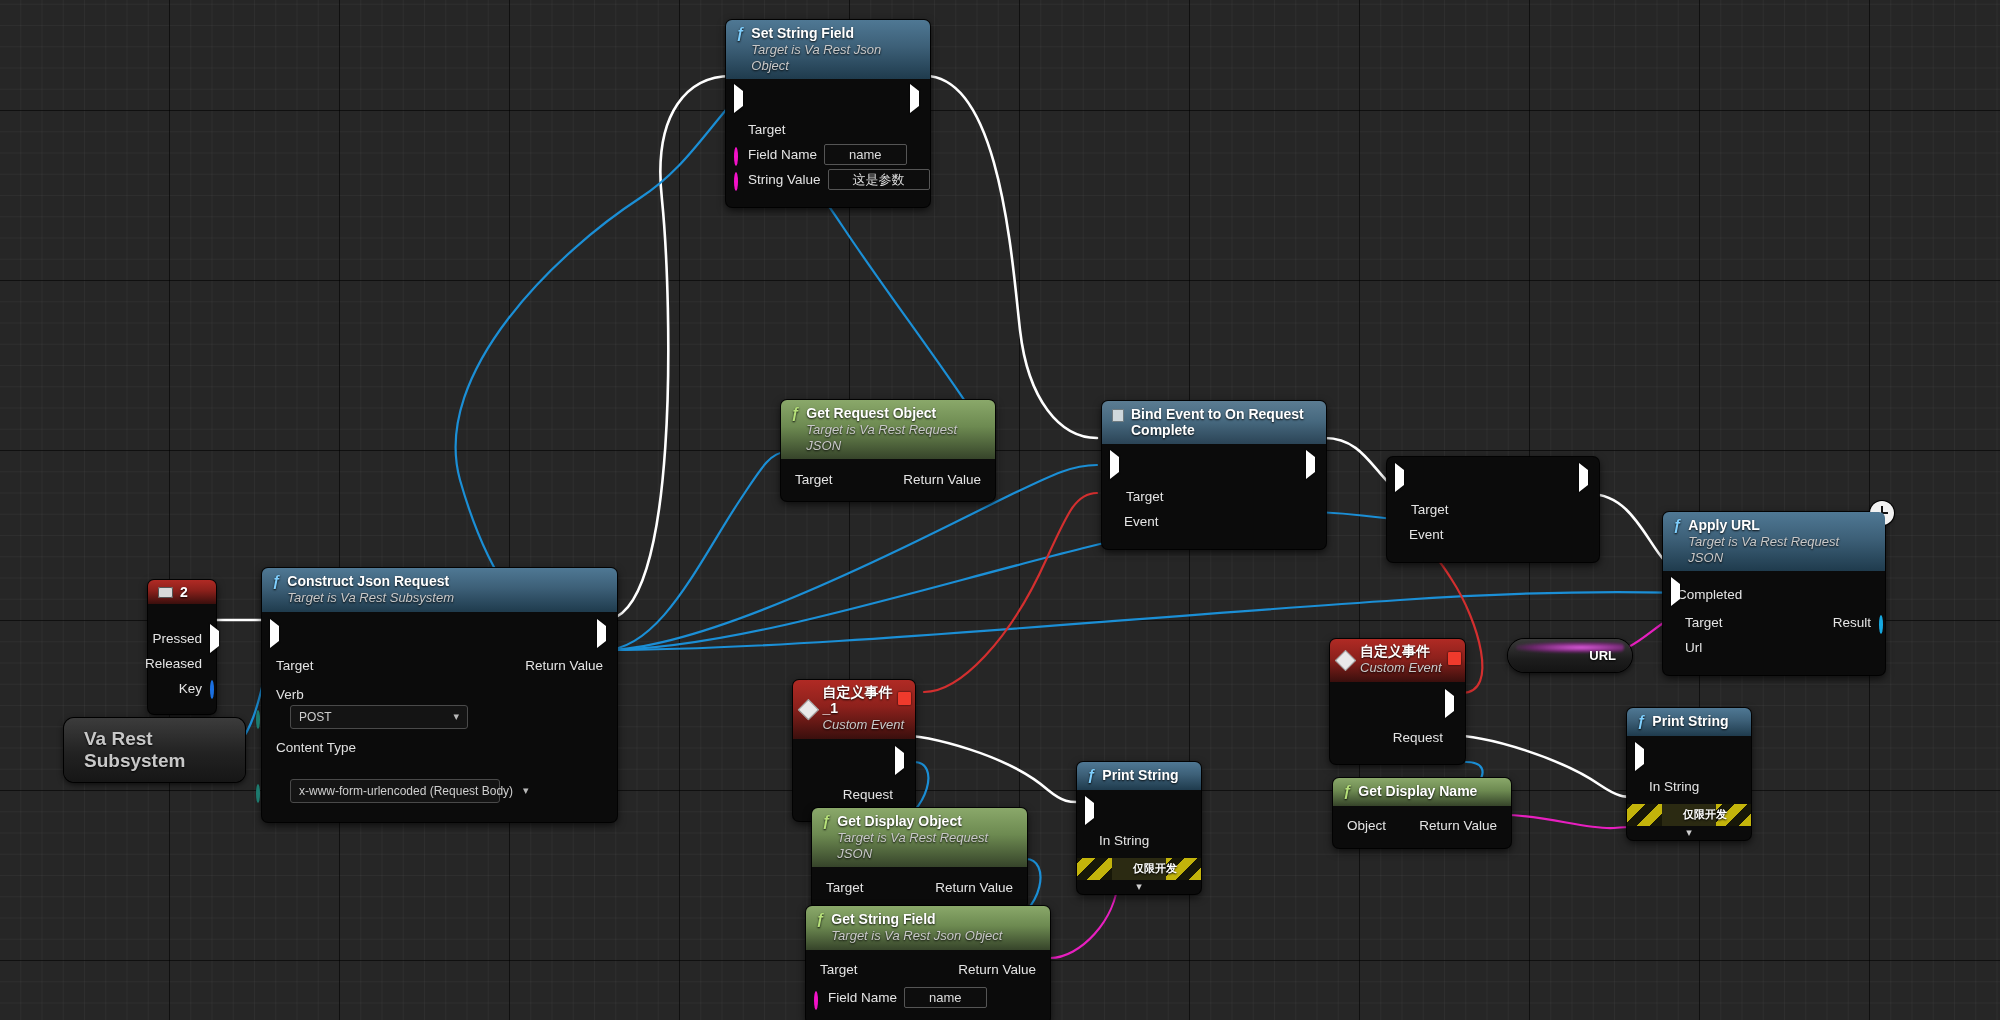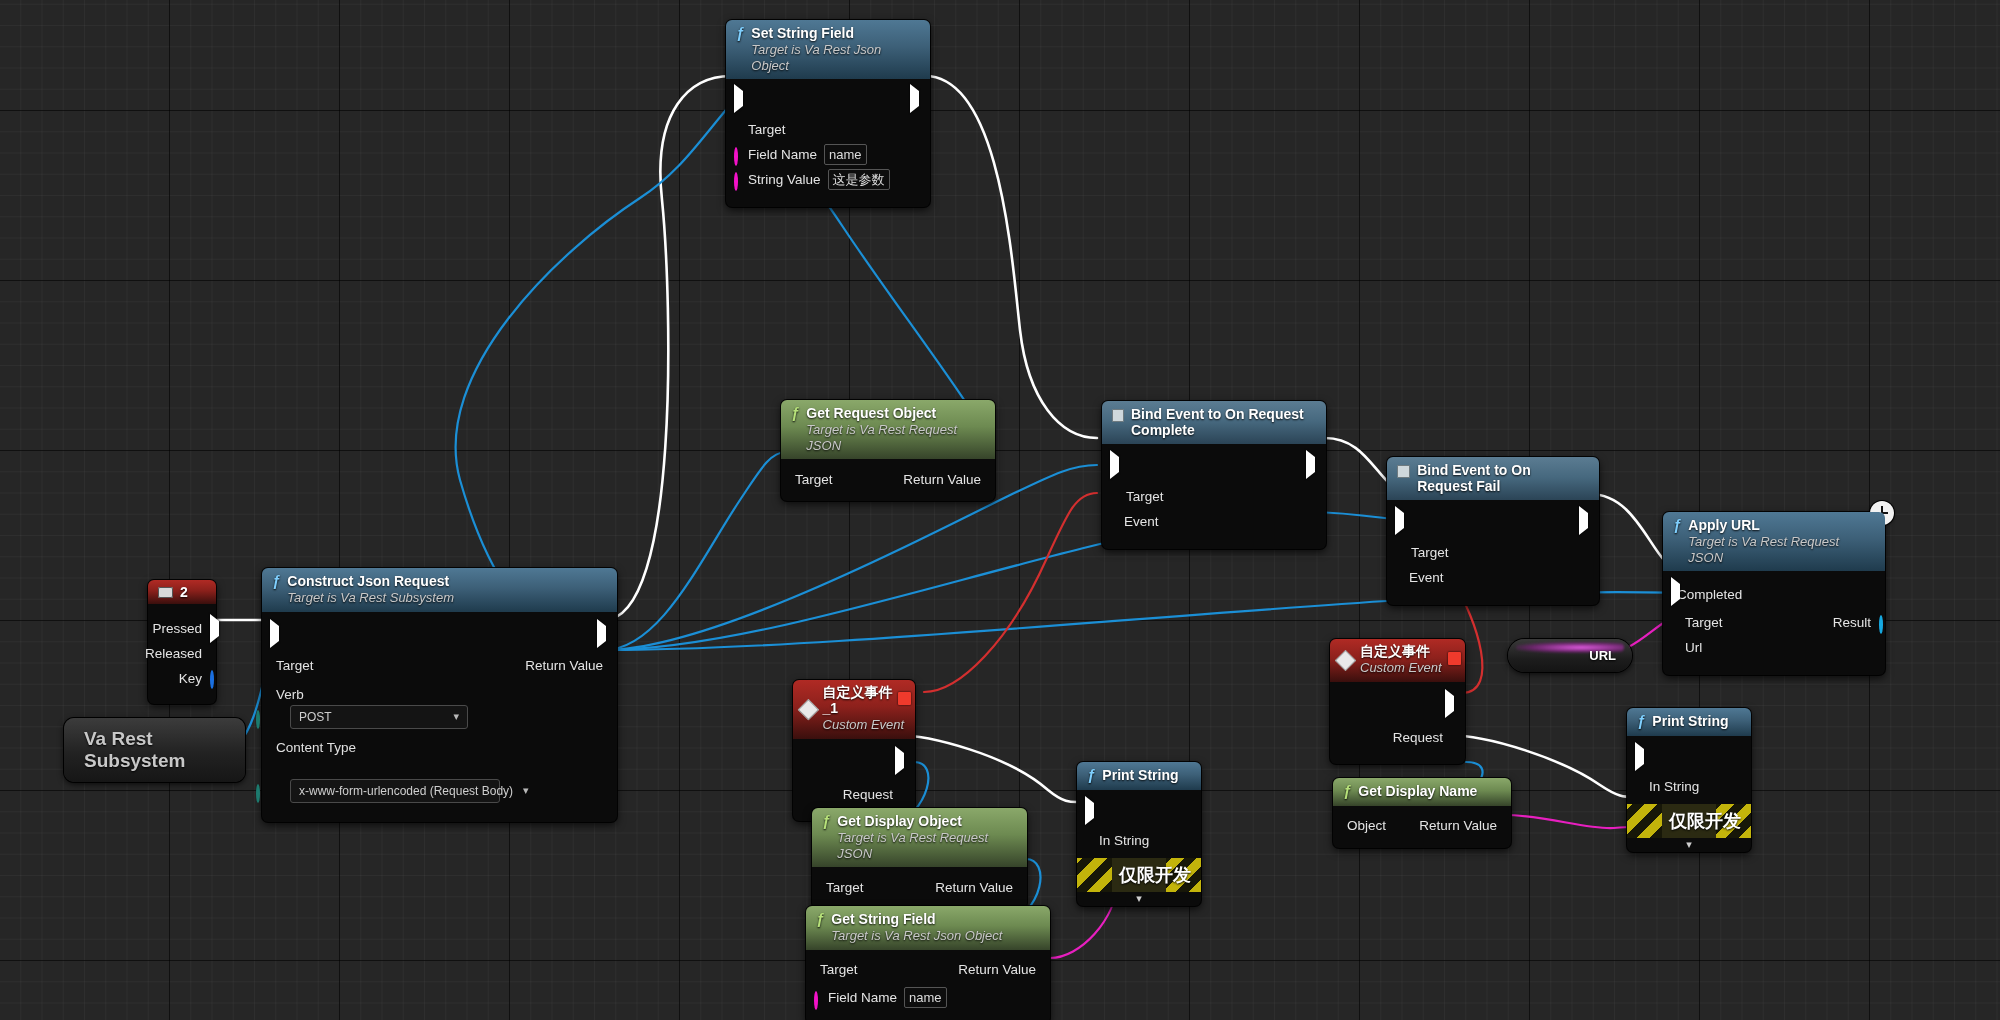--- a/index.html
+++ b/index.html
@@ -86,36 +86,36 @@
        border-left:9px solid #fff;filter:drop-shadow(0 0 1px #000);}
   .tri.hollow{
     width:9px;height:14px;border:0;background:none;
     clip-path:polygon(0 0,55% 0,100% 50%,55% 100%,0 100%,0 78%,45% 78%,72% 50%,45% 22%,0 22%);
     background-color:#e6e6e6;
   }
 
   
   .vbox{
     background:#0d0d0d;border:1px solid #555;border-radius:2px;
-    padding:1px 4px;color:#dcdcdc;font-size:13px;margin-left:7px;line-height:1.35;
+    padding:1px 24px;color:#dcdcdc;font-size:13px;margin-left:7px;line-height:1.35;
   }
   .combo{
     background:#141414;border:1px solid #4a4a4a;border-radius:3px;
     color:#cfcfcf;font-size:12px;padding:4px 8px;
     display:flex;align-items:center;justify-content:space-between;gap:10px;
   }
   .combo .cv{white-space:nowrap;}
   .chev{color:#b9b9b9;font-size:11px;line-height:1;}
   .fieldlabel{color:#e0e0e0;font-size:13.5px;padding-left:14px;margin-bottom:2px;}
 
   
   .devbar{
-    margin-top:6px;height:34px;display:flex;align-items:center;justify-content:center;
+    margin-top:6px;height:22px;display:flex;align-items:center;justify-content:center;
     background-image:repeating-linear-gradient(-45deg,#c3b40b 0 9px,#171708 9px 18px);
-    color:#fff;font-size:18px;font-weight:bold;text-shadow:0 1px 2px #000;
+    color:#fff;font-size:11px;font-weight:bold;text-shadow:0 1px 2px #000;
     position:relative;
     padding-left:32px;
   }
   .devbar span{background:rgba(20,20,10,.0);padding:0 6px;}
   .devbar .mask{position:absolute;left:28%;right:28%;top:0;bottom:0;background:#2b2a12;}
   .devbar .txt{position:relative;z-index:2;}
   .expander{height:14px;display:flex;align-items:center;justify-content:center;
             color:#cfcfcf;font-size:11px;}
 
   
@@ -210,21 +210,21 @@
 
       <path d="M1598,655 C1630,655 1650,630 1668,620 C1678,615 1682,620 1688,620" stroke="#e81fc0" stroke-width="2.2"></path>
     </g>
   </svg>
 
   <div class="node" style="left:148px;top:580px;width:68px;">
     <div class="hdr input" style="padding:4px 10px;">
       <span class="kbicon"></span>
       <span class="ttl">2</span>
     </div>
-    <div class="body" style="padding:10px 0 12px 0;">
+    <div class="body" style="padding:20px 0 12px 0;">
       <div class="row r" style="padding-right:14px;">
         <span class="lbl">Pressed</span>
         <span class="pin right" style="top:4px;"><span class="tri"></span></span>
       </div>
       <div class="row r" style="padding-right:14px;">
         <span class="lbl">Released</span>
         <span class="pin right" style="top:4px;"><span class="tri hollow"></span></span>
       </div>
       <div class="row r" style="padding-right:14px;">
         <span class="lbl">Key</span>
@@ -347,24 +347,20 @@
         <span class="lbl">Target</span>
       </div>
       <div class="row l" style="padding-left:22px;">
         <span class="pin left" style="top:5px;left:7px;"><span class="sq"></span></span>
         <span class="lbl">Event</span>
       </div>
     </div>
   </div>
 
   <div class="node" style="left:1387px;top:457px;width:212px;">
-    <div class="hdr bind" style="padding:5px 10px 6px 10px;">
-      <span class="bindicon"></span>
-      <span class="ttl">Bind Event to On Request Fail</span>
-    </div>
     <div class="body" style="padding:9px 0 14px 0;">
       <div class="row" style="justify-content:space-between;padding:0 14px;margin-bottom:7px;">
         <span class="pin left" style="top:1px;left:8px;"><span class="tri"></span></span>
         <span></span>
         <span class="pin right" style="top:1px;right:8px;"><span class="tri"></span></span>
       </div>
       <div class="row l" style="padding-left:24px;">
         <span class="pin left" style="top:5px;left:8px;"><span class="dot obj"></span></span>
         <span class="lbl">Target</span>
       </div>

